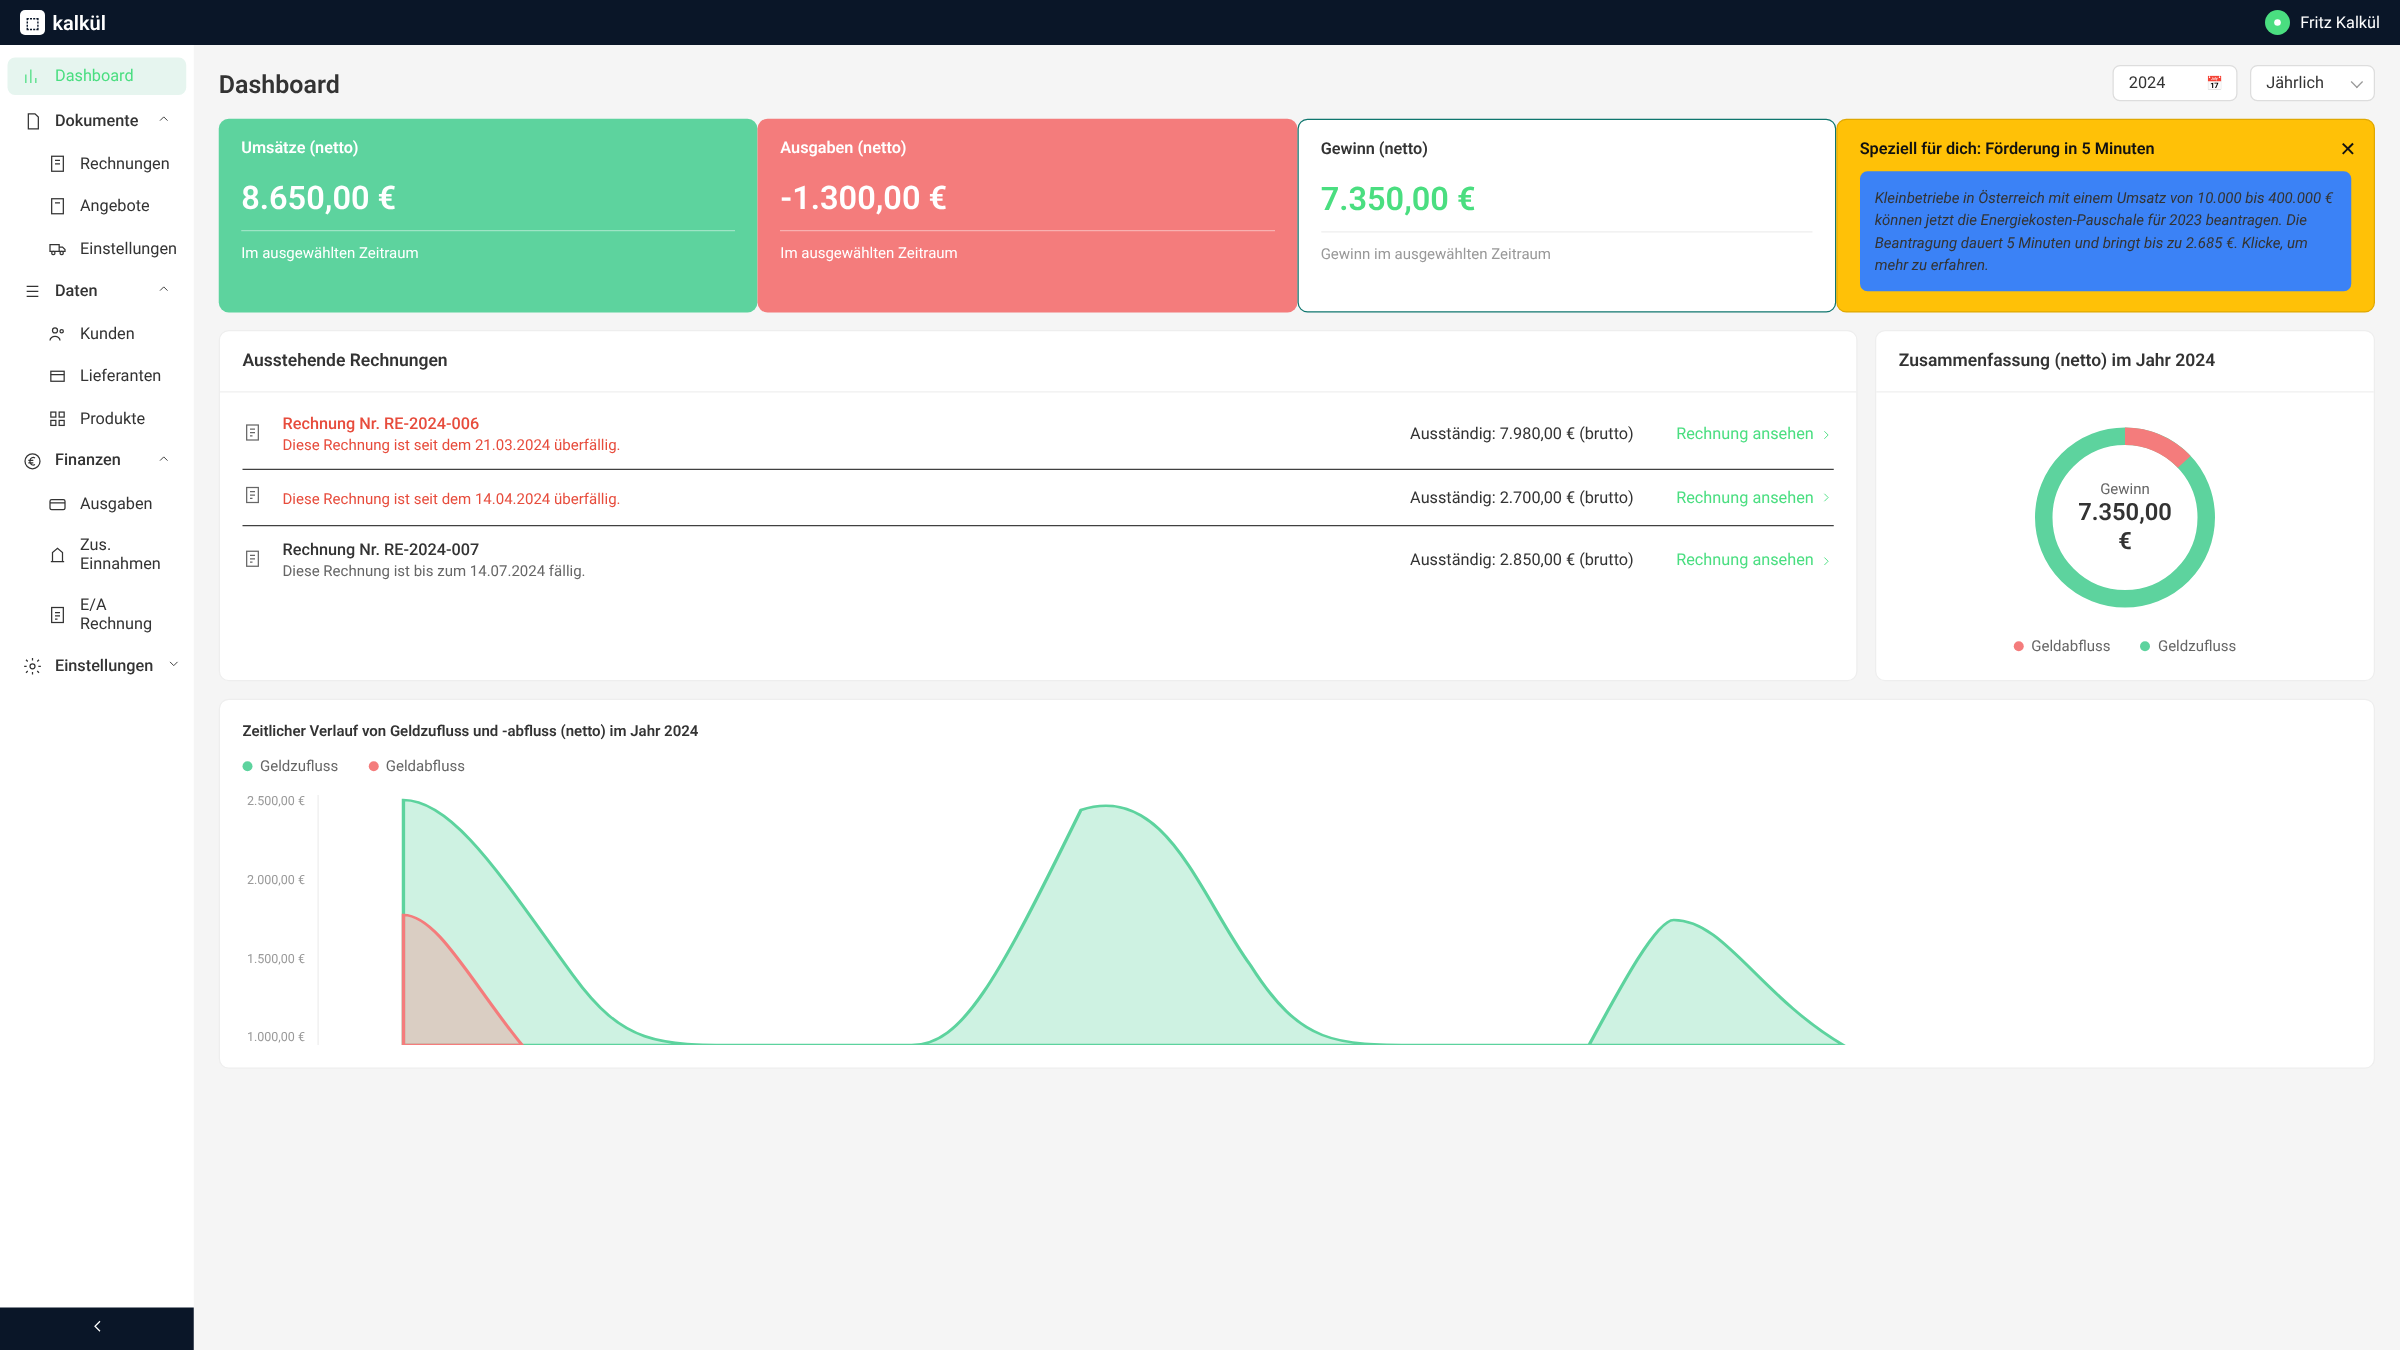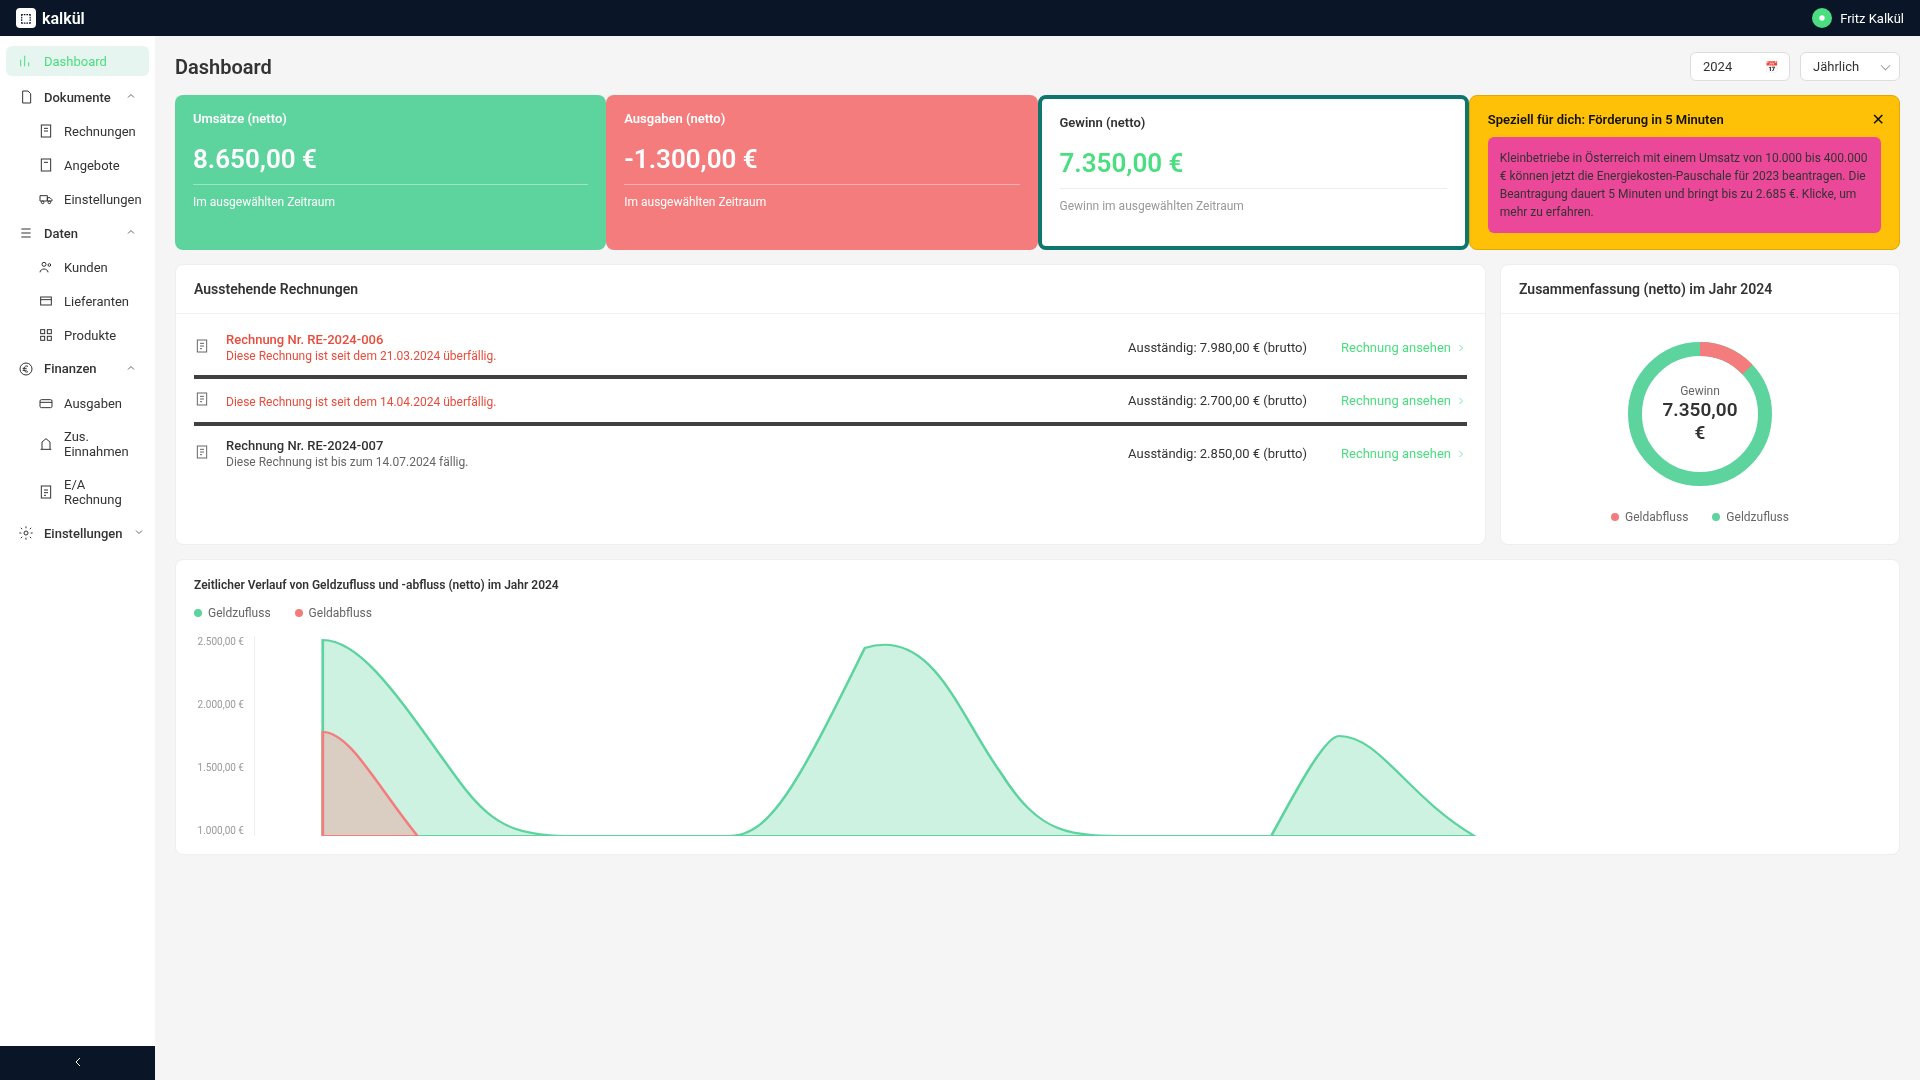--- a/index.html
+++ b/index.html
@@ -22,35 +22,35 @@
 .page-head { display: flex; justify-content: space-between; align-items: center; margin-bottom: 14px; }
 .page-title { font-size: 20px; font-weight: 600; }
 .controls { display: flex; gap: 10px; }
 .select-box { background: #fff; border: 1px solid #ddd; border-radius: 6px; padding: 6px 30px 6px 12px; font-size: 13px; position: relative; cursor: pointer; min-width: 100px; }
 .select-box::after { content: ""; position: absolute; right: 10px; top: 50%; width: 6px; height: 6px; border-right: 1px solid #999; border-bottom: 1px solid #999; transform: translateY(-70%) rotate(45deg); }
 .select-box.date::after { content: "📅"; border: none; transform: translateY(-50%); font-size: 11px; width: auto; height: auto; }
 .stats-row { display: grid; grid-template-columns: repeat(4, 1fr); margin-bottom: 14px; }
 .stat-card { border-radius: 8px; padding: 16px 18px; }
 .stat-green { background: #5dd39e; color: #fff; }
 .stat-red { background: #f47c7c; color: #fff; }
-.stat-white { background: #fff; border: 4px solid #0f766e; }
+.stat-white { background: #fff; border: 1px solid #0f766e; }
 .stat-yellow { background: #ffc107; color: #111; border: 1px solid #e0a800; position: relative; }
 .stat-title { font-size: 13px; font-weight: 600; margin-bottom: 18px; }
 .stat-white .stat-title { color: #333; }
 .stat-value { font-size: 26px; font-weight: 600; padding-bottom: 10px; border-bottom: 1px solid rgba(255,255,255,0.4); margin-bottom: 10px; }
 .stat-white .stat-value { color: #4ade80; border-bottom-color: #eee; }
 .stat-sub { font-size: 12px; }
 .stat-white .stat-sub { color: #999; }
-.promo-body { background: #ec4899; padding: 12px; border-radius: 6px; margin-top: 10px; font-size: 12px; line-height: 1.5; color: #333; }
+.promo-body { background: #3b82f6; padding: 12px; border-radius: 6px; margin-top: 10px; font-size: 12px; line-height: 1.5; color: #333; font-style: italic; }
 .promo-close { position: absolute; top: 14px; right: 14px; cursor: pointer; font-size: 16px; }
 .mid-row { display: grid; grid-template-columns: 1fr 400px; gap: 14px; margin-bottom: 14px; }
 .card { background: #fff; border: 1px solid #eee; border-radius: 8px; }
 .card-title { font-size: 14px; font-weight: 600; padding: 16px 18px; border-bottom: 1px solid #f0f0f0; }
 .invoice-list { padding: 6px 18px 18px; }
-.invoice-row { display: flex; align-items: center; gap: 14px; padding: 12px 0; border-bottom: 4px solid #404040; }
+.invoice-row { display: flex; align-items: center; gap: 14px; padding: 12px 0; border-bottom: 1px solid #404040; }
 .invoice-row:last-child { border-bottom: none; }
 .inv-icon { width: 18px; flex-shrink: 0; color: #666; }
 .inv-info { flex: 1; }
 .inv-name { font-size: 13px; font-weight: 500; }
 .inv-name.overdue { color: #e74c3c; }
 .inv-note { font-size: 12px; color: #666; margin-top: 2px; }
 .inv-note.overdue { color: #e74c3c; }
 .inv-amount { font-size: 13px; color: #333; margin-right: 20px; }
 .inv-link { color: #4ade80; font-size: 13px; cursor: pointer; display: flex; align-items: center; gap: 4px; }
 .donut-wrap { display: flex; flex-direction: column; align-items: center; padding: 20px; }

